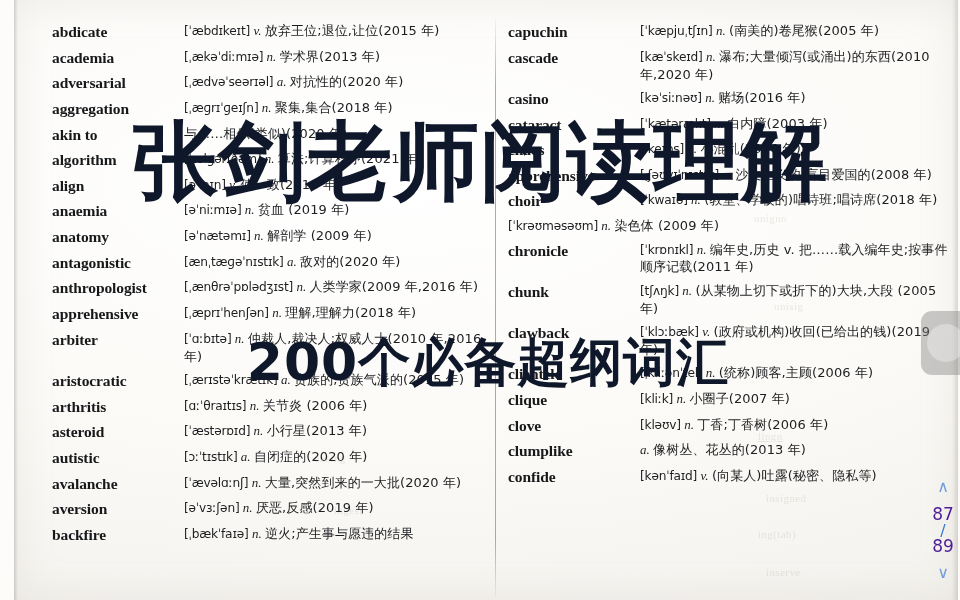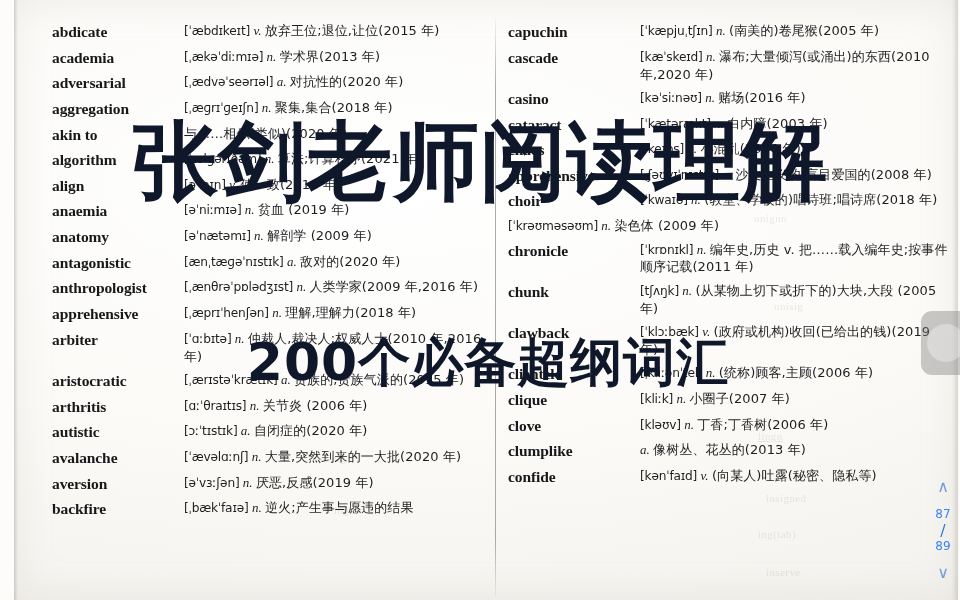--- a/index.html
+++ b/index.html
@@ -159,24 +159,24 @@
     font-family: "DejaVu Sans", sans-serif;
   }
   #page-nav .chev {
     font-size: 16px;
     line-height: 14px;
     color: #5b90d8;
     opacity: .85;
     height: 16px;
   }
   #page-nav .pg {
-    font-size: 12px;
+    font-size: 17px;
     line-height: 17px;
     font-weight: 500;
-    color: #3b82f6;
+    color: #4c1d95;
   }
   #page-nav .slash {
     font-size: 16px;
     line-height: 15px;
     color: #2f7ad0;
   }
   #page-nav .sp-top { margin-bottom: 10px; }
   #page-nav .sp-bot { margin-top: 11px; }
 </style>
 </head>
@@ -253,20 +253,24 @@
     </div>
     <div class="entry">
       <span class="headword">aristocratic</span>
       <span class="gloss"><span class="ipa">[ˌærɪstəˈkrætɪk]</span> <span class="pos">a.</span> <span class="cn">贵族的,贵族气派的(2015 年)</span></span>
     </div>
     <div class="entry">
       <span class="headword">arthritis</span>
       <span class="gloss"><span class="ipa">[ɑːˈθraɪtɪs]</span> <span class="pos">n.</span> <span class="cn">关节炎 (2006 年)</span></span>
     </div>
     <div class="entry">
+      <span class="headword">asteroid</span>
+      <span class="gloss"><span class="ipa">[ˈæstərɒɪd]</span> <span class="pos">n.</span> <span class="cn">小行星(2013 年)</span></span>
+    </div>
+    <div class="entry">
       <span class="headword">autistic</span>
       <span class="gloss"><span class="ipa">[ɔːˈtɪstɪk]</span> <span class="pos">a.</span> <span class="cn">自闭症的(2020 年)</span></span>
     </div>
     <div class="entry">
       <span class="headword">avalanche</span>
       <span class="gloss"><span class="ipa">[ˈævəlɑːnʃ]</span> <span class="pos">n.</span> <span class="cn">大量,突然到来的一大批(2020 年)</span></span>
     </div>
     <div class="entry">
       <span class="headword">aversion</span>
       <span class="gloss"><span class="ipa">[əˈvɜːʃən]</span> <span class="pos">n.</span> <span class="cn">厌恶,反感(2019 年)</span></span>

